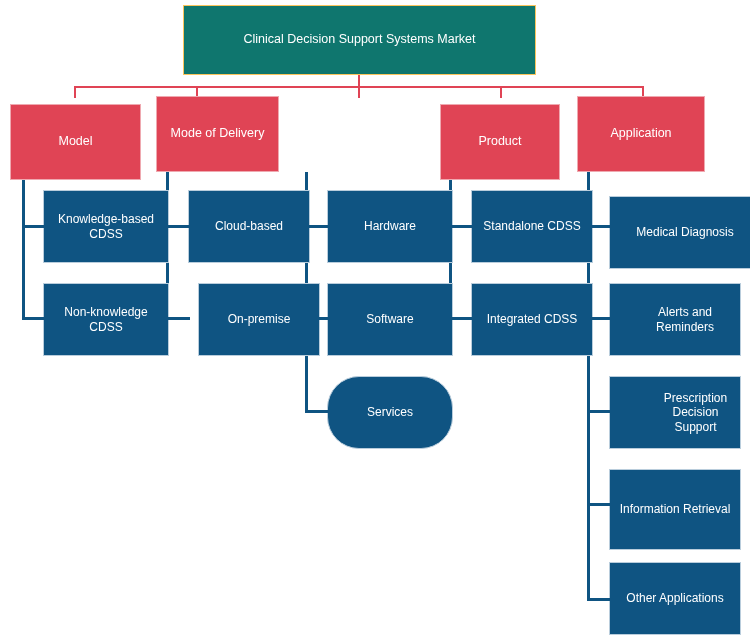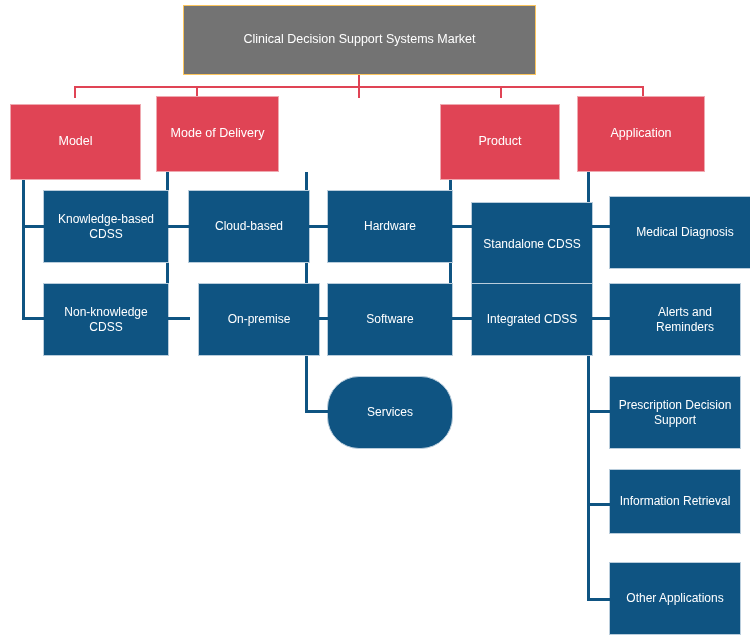--- a/index.html
+++ b/index.html
@@ -25,21 +25,21 @@
     align-items: center;
     justify-content: center;
     text-align: center;
     color: #ffffff;
     line-height: 1.22;
     z-index: 3;
     border: 1px solid rgba(255,255,255,0.55);
     padding: 0 4px;
   }
   .node-root {
-    background: #737373;
+    background: #0f766e;
     font-size: 12.5px;
     border-color: #fbc55d;
   }
   .node-cat {
     background: #e04455;
     font-size: 12.5px;
     border-color: #efa9b0;
   }
   .node-leaf {
     background: #0f5482;
@@ -128,43 +128,43 @@
     <span>Software</span>
   </div>
   <div class="node node-leaf" style="left:327px; top:376px; width:126px; height:73px;border-radius:32px;">
     <span>Services</span>
   </div>
 
   <div class="conn conn-blue" style="left:449px; top:172px; width:3px; height:147px;"></div>
   <div class="conn conn-stub-blue" style="left:449px; top:225px; width:24px; height:3px;"></div>
   <div class="conn conn-stub-blue" style="left:449px; top:317px; width:24px; height:3px;"></div>
 
-  <div class="node node-leaf" style="left:471px; top:202px; width:122px; height:84px;">
+  <div class="node node-leaf" style="left:471px; top:190px; width:122px; height:73px;">
     <span>Standalone CDSS</span>
   </div>
   <div class="node node-leaf" style="left:471px; top:283px; width:122px; height:73px;">
     <span>Integrated CDSS</span>
   </div>
 
   <div class="conn conn-blue" style="left:587px; top:172px; width:3px; height:429px;"></div>
   <div class="conn conn-stub-blue" style="left:587px; top:225px; width:24px; height:3px;"></div>
   <div class="conn conn-stub-blue" style="left:587px; top:317px; width:24px; height:3px;"></div>
   <div class="conn conn-stub-blue" style="left:587px; top:410px; width:24px; height:3px;"></div>
   <div class="conn conn-stub-blue" style="left:587px; top:503px; width:24px; height:3px;"></div>
   <div class="conn conn-stub-blue" style="left:587px; top:598px; width:24px; height:3px;"></div>
 
   <div class="node node-leaf" style="left:609px; top:196px; width:152px; height:73px;justify-content:center;">
     <span>Medical Diagnosis</span>
   </div>
   <div class="node node-leaf" style="left:609px; top:283px; width:132px; height:73px;padding-left:24px;">
     <span>Alerts and Reminders</span>
   </div>
-  <div class="node node-leaf" style="left:609px; top:376px; width:132px; height:73px;">
+  <div class="node node-leaf" style="left:609px; top:376px; width:132px; height:73px;padding-left:45px;">
     <span>Prescription Decision Support</span>
   </div>
-  <div class="node node-leaf" style="left:609px; top:469px; width:132px; height:65px;">
+  <div class="node node-leaf" style="left:609px; top:469px; width:132px; height:81px;">
     <span>Information Retrieval</span>
   </div>
   <div class="node node-leaf" style="left:609px; top:562px; width:132px; height:73px;">
     <span>Other Applications</span>
   </div>
 
 </div>
 
 </body></html>

